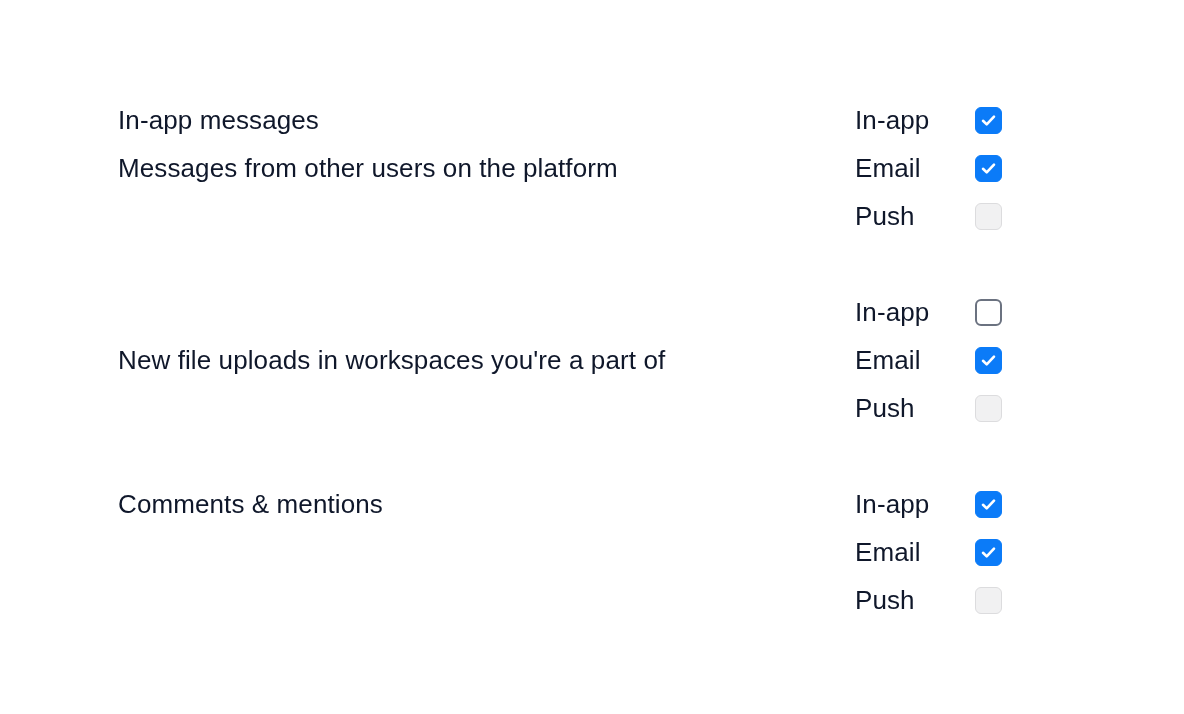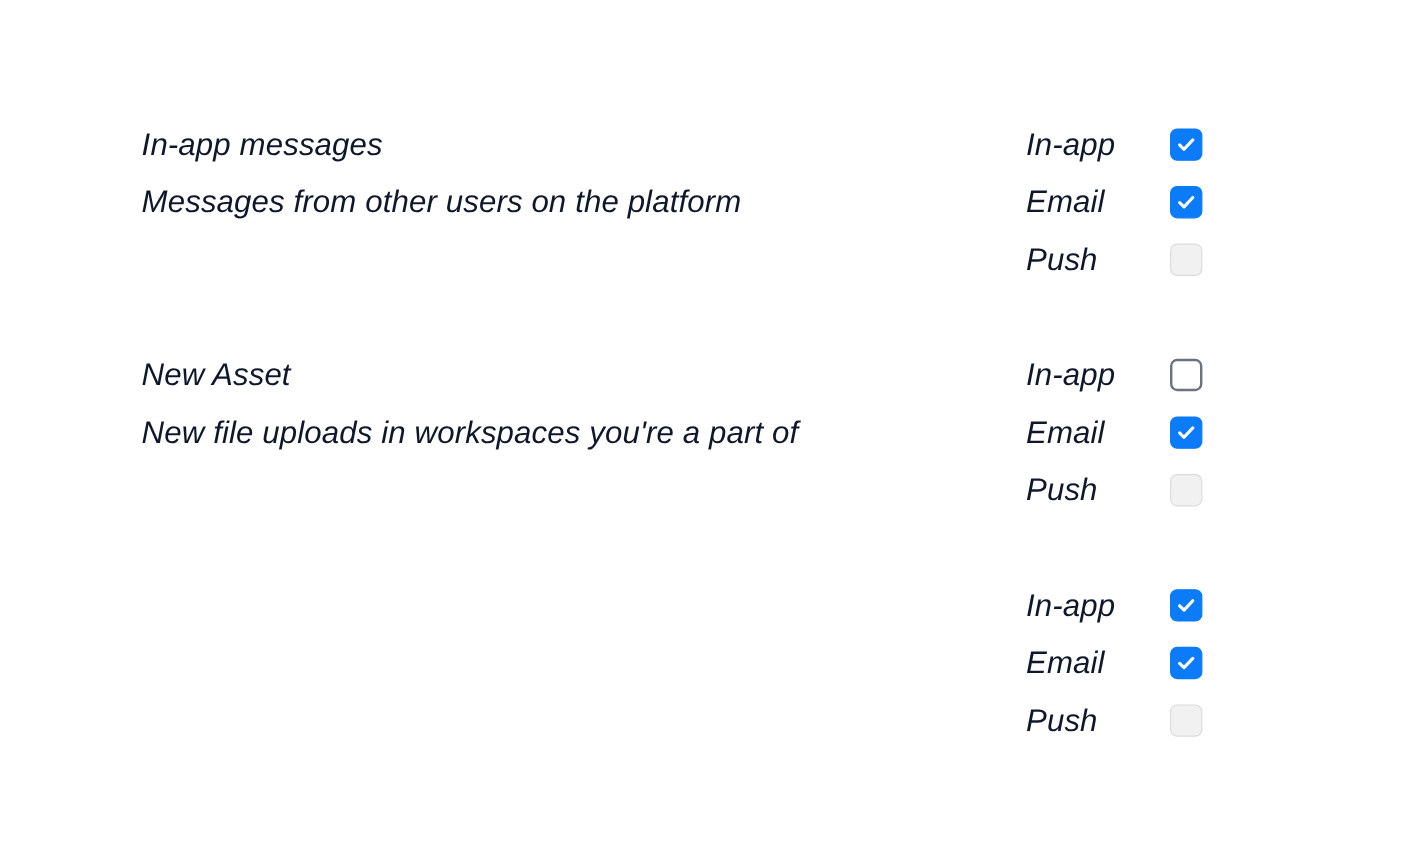--- a/index.html
+++ b/index.html
@@ -14,21 +14,20 @@
     font-family: "Liberation Sans", "DejaVu Sans", sans-serif;
     color: #0f172a;
     overflow: hidden;
     -webkit-font-smoothing: antialiased;
   }
 
   #notification-preferences {
     position: relative;
     width: 1184px;
     height: 714px;
-    font-style: italic;
   }
 
   
   .pref-group {
     position: absolute;
     left: 118px;
     width: 884px;
   }
   .pref-group.g0 { top: 96px; }
   .pref-group.g1 { top: 288px; }
@@ -148,21 +147,20 @@
           
         </span>
       </div>
     </div>
 
   </section>
 
   <section class="pref-group g1">
 
     <div class="pref-row">
-      <div class="pref-text">New Asset</div>
       <div class="channel-cell">
         <span class="channel-label">In-app</span>
         <span class="checkbox unchecked">
           
         </span>
       </div>
     </div>
 
     <div class="pref-row">
       <div class="pref-text">New file uploads in workspaces you're a part of</div>
@@ -183,20 +181,21 @@
           
         </span>
       </div>
     </div>
 
   </section>
 
   <section class="pref-group g2">
 
     <div class="pref-row">
+      <div class="pref-text">Comments &amp; mentions</div>
       <div class="channel-cell">
         <span class="channel-label">In-app</span>
         <span class="checkbox checked">
           <svg class="tick" viewBox="0 0 17 17">
             <path d="M3 8.8 L6.7 12.4 L14 4.6" fill="none" stroke="#ffffff" stroke-width="2.6" stroke-linecap="round" stroke-linejoin="round"></path>
           </svg>
         </span>
       </div>
     </div>
 

